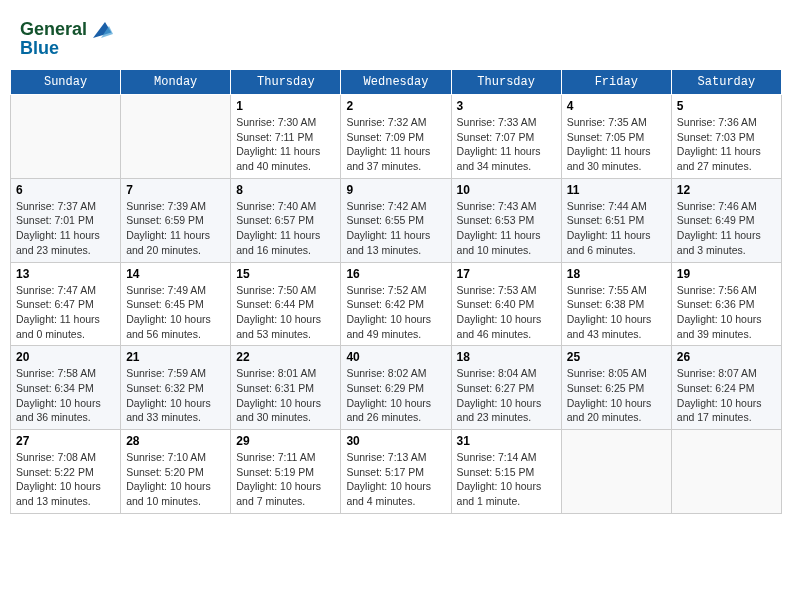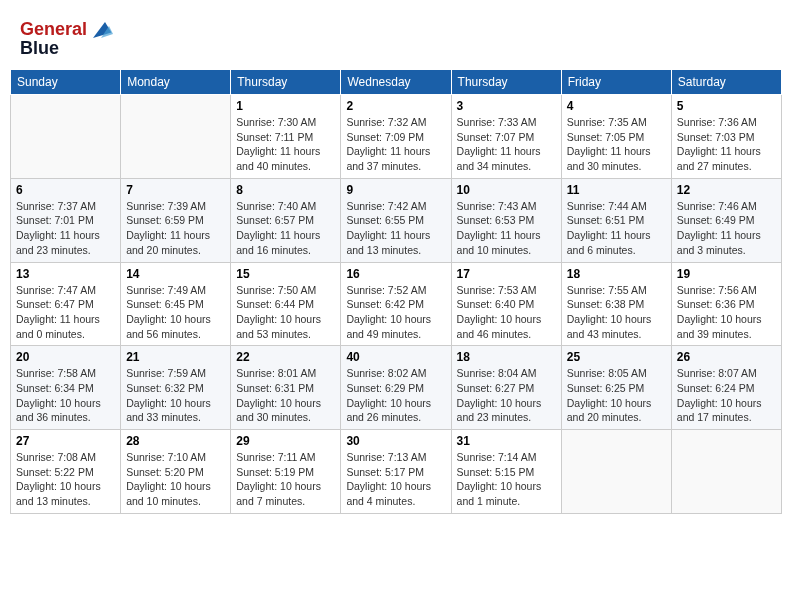--- a/index.html
+++ b/index.html
@@ -49,24 +49,25 @@
     .calendar {
       width: 100%;
       border-collapse: collapse;
       margin-top: 6px;
       font-size: 11px;
     }
     .calendar th {
       background: #1a5fa8;
       color: #fff;
       padding: 5px 6px;
-      text-align: left;
+      text-align: center;
       font-size: 12px;
       font-weight: normal;
       border: 1px solid #fff;
+      font-family: Liberation Mono, monospace;
     }
     .calendar td {
       border: 1px solid #ccc;
       padding: 4px 5px;
       vertical-align: top;
       width: calc(100% / 7);
       min-height: 80px;
       background: #fff;
     }
     .calendar tr:nth-child(even) td {
@@ -91,28 +92,28 @@
     }
   </style>
 </head>
 <body>
 
 <div class="header">
   <div class="logo">
     <div>
       <div style="display:flex;align-items:center;">
         <span class="logo-text">
-          <span style="color:#b91c1c">General</span>
+          <span style="color:#14532d">General</span>
         </span>
         <svg class="logo-icon" viewBox="0 0 30 30">
           <polygon points="5,25 20,5 28,18" fill="#1a5fa8"></polygon>
           <polygon points="15,25 25,10 30,20" fill="#4a9fd4" opacity="0.7"></polygon>
         </svg>
       </div>
-      <div style="font-size:18px;font-weight:bold;color:#0f172a;margin-top:-4px;">Blue</div>
+      <div style="font-size:18px;font-weight:bold;color:#0369a1;margin-top:-4px;">Blue</div>
     </div>
   </div>
   <div class="title-block">
     <div class="month-title"></div>
     <div class="location"></div>
   </div>
 </div>
 
 <table class="calendar">
   <thead>

